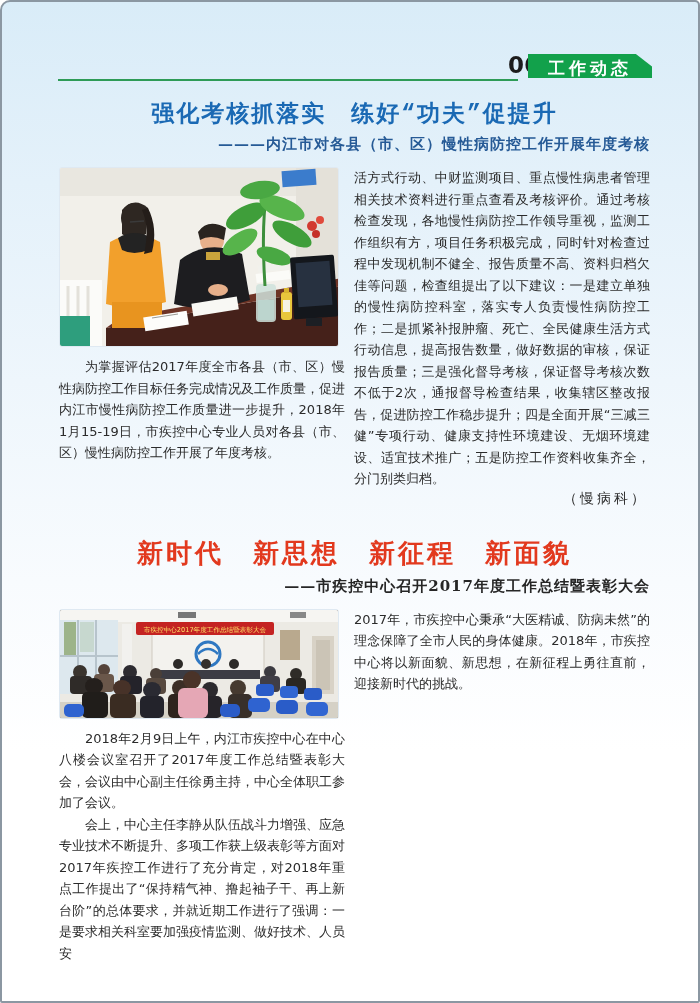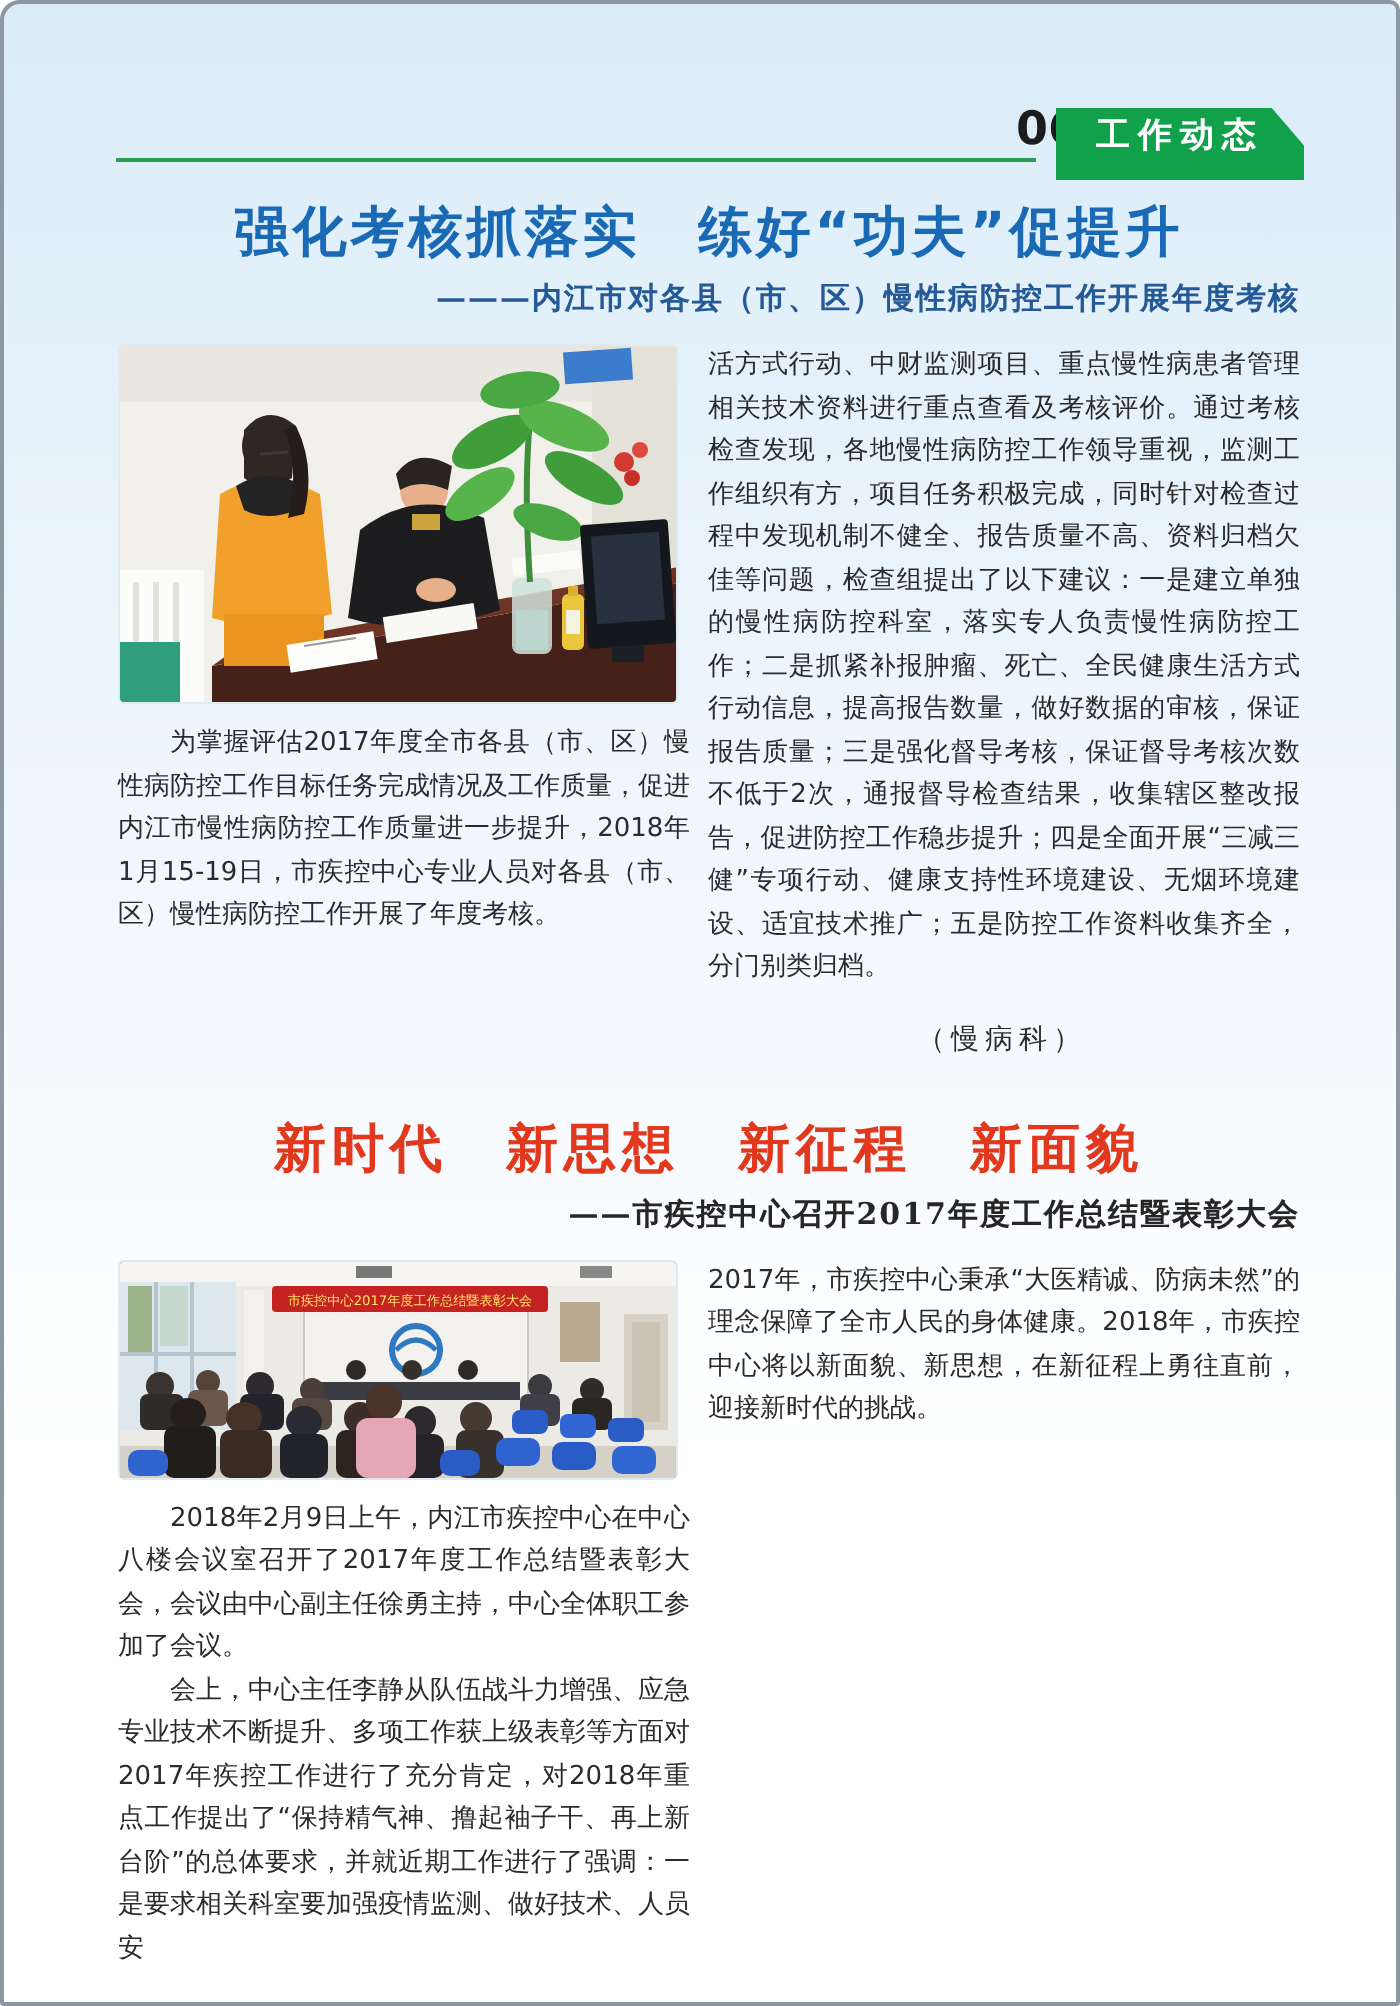--- a/index.html
+++ b/index.html
@@ -12,29 +12,29 @@
     background:linear-gradient(180deg,#d9ecf8 0%,#e4f1fa 18%,#eef6fc 38%,#f8fbfe 58%,#ffffff 75%,#ffffff 100%);
     overflow:hidden;
     font-family:"DejaVu Sans","Liberation Sans",sans-serif;
     color:#2b2b2b;
   }
   
   .hdr{position:relative;height:86px;}
   .hdr-rule{position:absolute;left:56px;top:77px;width:460px;height:2px;background:#2e9b57;}
   .pagenum{position:absolute;right:158px;top:50px;font-size:23px;font-weight:700;color:#1c1c1c;}
   .badge{
-    position:absolute;right:46px;top:52px;width:124px;height:36px;
+    position:absolute;right:46px;top:52px;width:124px;height:24px;
     background:#12a14b;color:#fff;font-size:17px;font-weight:700;
     letter-spacing:4px;text-align:center;line-height:28px;
     clip-path:polygon(0 0,87% 0,100% 52%,100% 100%,0 100%);
   }
   
   .article{padding:0 48px 0 57px;}
   .title{margin:10px 0 6px;text-align:center;font-weight:700;letter-spacing:2px;}
-  .title-blue{color:#1a69b4;font-size:27px;}
+  .title-blue{color:#1a69b4;font-size:23px;font-family:Liberation Mono, monospace;}
   .title-red{color:#e2391e;font-size:26px;letter-spacing:3px;margin-top:28px;}
   .subtitle{
     text-align:right;font-family:"DejaVu Serif","Liberation Serif",serif;
     font-size:15px;font-weight:700;letter-spacing:1px;margin-bottom:13px;
   }
   .subtitle-blue{color:#265a96;}
   .subtitle-dark{color:#262626;}
   .cols{display:flex;gap:9px;align-items:flex-start;}
   .col-left{width:286px;flex:0 0 286px;}
   .col-right{flex:1;min-width:0;}
@@ -42,22 +42,22 @@
     width:280px;box-sizing:border-box;border:1px solid #dfe9f2;border-radius:3px;
     overflow:hidden;background:#f0efe9;margin-bottom:9px;
   }
   .photo svg{display:block;}
   .paras p{
     margin:0;font-size:13px;line-height:21.5px;text-align:justify;
     text-indent:2em;
   }
   .cont p:first-child{text-indent:0;}
   .sig{
-    text-align:center;font-family:"DejaVu Serif","Liberation Serif",serif;
-    font-size:14px;letter-spacing:3px;color:#2b2b2b;margin-top:16px;padding-right:2px;
+    text-align:right;font-family:"DejaVu Serif","Liberation Serif",serif;
+    font-size:14px;letter-spacing:3px;color:#2b2b2b;margin-top:0;padding-right:2px;
   }
 </style>
 </head>
 <body>
 
 <div class="page">
 
   <div class="hdr">
     <div class="hdr-rule"></div>
     <span class="pagenum">06</span>

